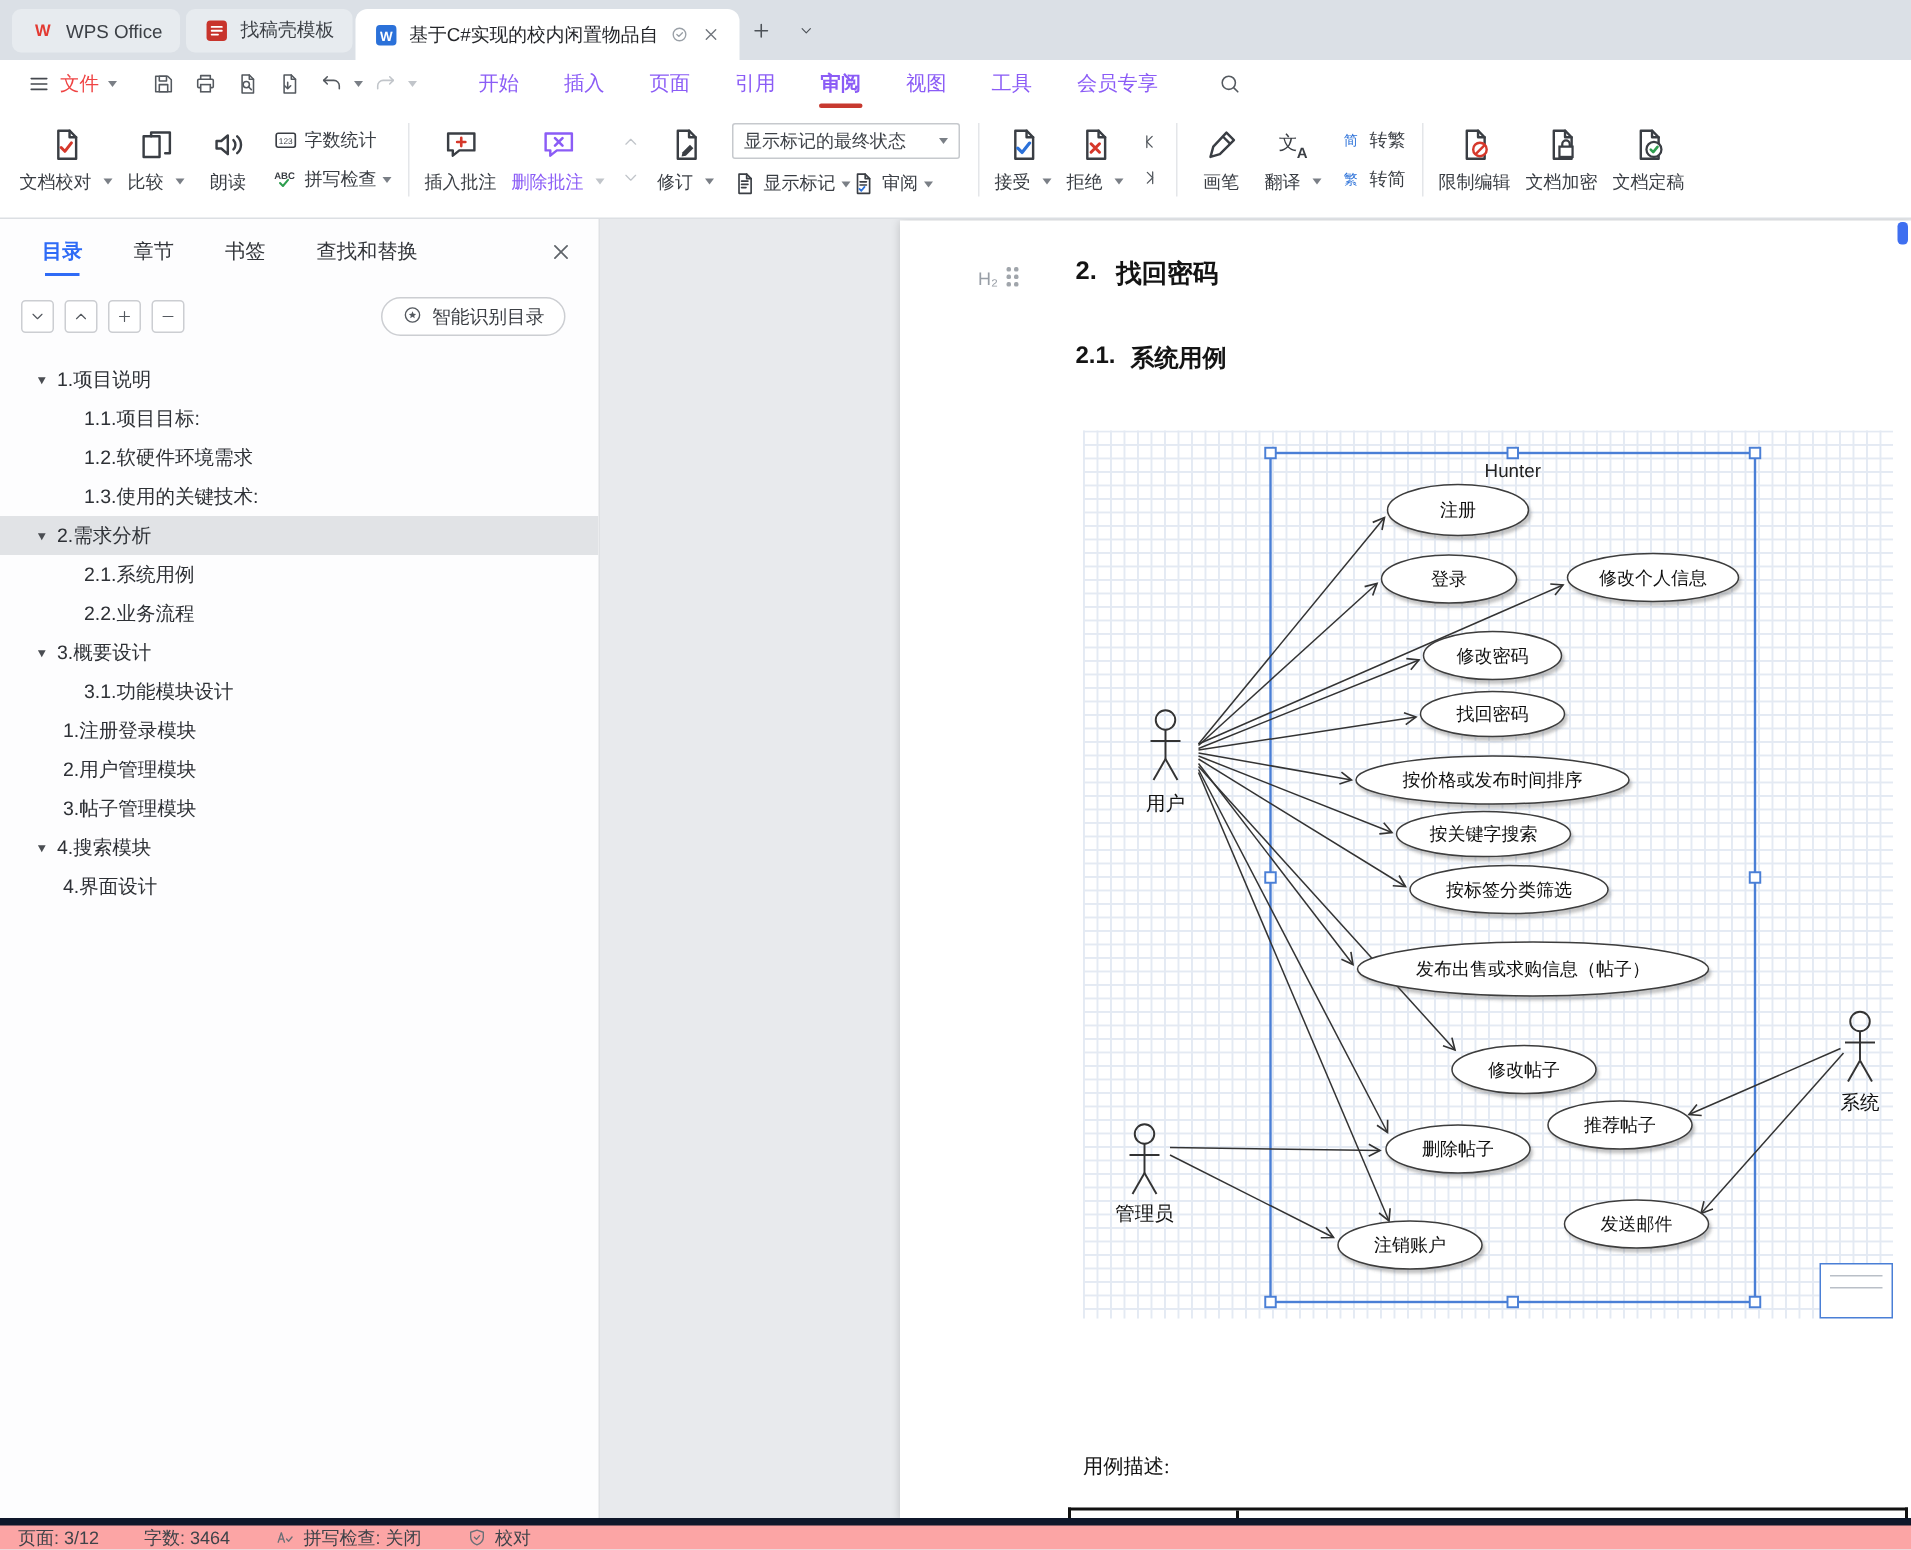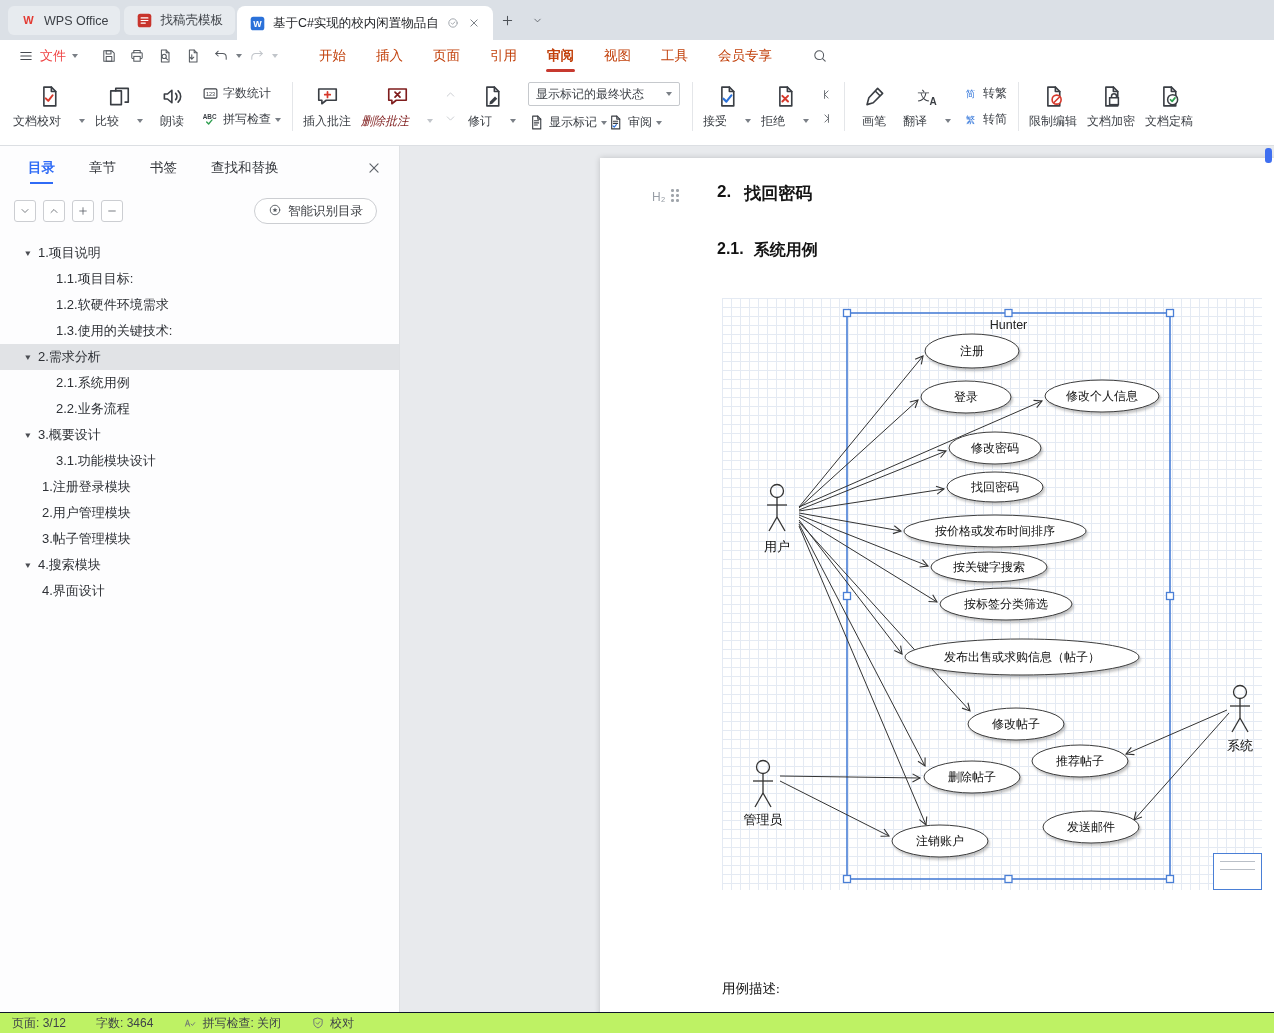--- a/index.html
+++ b/index.html
@@ -25,31 +25,31 @@
   .menubar{height:32px;background:#fff;display:flex;align-items:center;padding:0 10px;flex-shrink:0;}
   .file-btn{display:flex;align-items:center;gap:6px;font-size:13px;color:#ef4444;padding:0 8px;height:100%;}
   .file-btn .mi{width:16px;height:16px;color:#45494f;}
   .mb-icon{width:26px;height:24px;display:flex;align-items:center;justify-content:center;color:#54595f;border-radius:3px;}
   .mb-icon svg{width:16px;height:16px;}
   .mb-icon.disabled{color:#c1c5ca;}
   .mb-group{display:flex;align-items:center;margin-left:10px;gap:2px;}
   .caret{width:0;height:0;border-left:3.5px solid transparent;border-right:3.5px solid transparent;border-top:4px solid #7a7f86;display:inline-block;}
   .disabled .caret{border-top-color:#c1c5ca;}
   #menu-tabs{display:flex;margin-left:26px;height:100%;}
-  .menu-tab{padding:0 15px;font-size:13.5px;color:#c2410c;display:flex;align-items:center;position:relative;}
+  .menu-tab{padding:0 15px;font-size:13.5px;color:#8b5cf6;display:flex;align-items:center;position:relative;}
   .menu-tab.active{font-weight:bold;}
   .menu-tab.active::after{content:"";position:absolute;left:14px;right:14px;bottom:0;height:3px;background:#c7392f;border-radius:2px;}
   .mb-search{margin-left:20px;}
 
   
   .ribbon{height:74px;background:#fff;border-bottom:1px solid #dcdfe3;display:flex;align-items:center;padding:2px 8px 6px 8px;flex-shrink:0;}
   .rb-big{display:flex;flex-direction:column;align-items:center;justify-content:center;gap:4px;min-width:48px;padding:3px 5px;font-size:12px;color:#3a3e44;border-radius:4px;}
   .rb-big .rb-ic{width:25px;height:25px;}
-  .rb-big.disabled{color:#7f1d1d;font-style:italic;}
-  .rb-label{display:flex;align-items:center;gap:18px;white-space:nowrap;text-align:center;}
+  .rb-big.disabled{color:#8b5cf6;}
+  .rb-label{display:flex;align-items:center;gap:8px;white-space:nowrap;text-align:center;}
   .rb-sep{width:1px;align-self:stretch;margin:8px 5px;background:#e4e6e9;}
   .rb-col{display:flex;flex-direction:column;justify-content:center;gap:9px;padding:0 6px;}
   .rb-small{display:flex;align-items:center;gap:4px;font-size:12px;color:#3a3e44;white-space:nowrap;}
   .rb-small .rb-ic{width:17px;height:17px;}
   .rb-nav{display:flex;flex-direction:column;gap:5px;justify-content:center;padding:0 3px;}
   .rb-navbtn{width:19px;height:19px;display:flex;align-items:center;justify-content:center;color:#54595f;border-radius:3px;}
   .rb-navbtn svg{width:13px;height:13px;}
   .rb-navbtn.disabled{color:#c1c5ca;}
   .rb-combo-block{display:flex;flex-direction:column;gap:8px;padding:0 7px;}
   .rb-combo{width:152px;height:24px;border:1px solid #c6c9cd;border-radius:2px;display:flex;align-items:center;justify-content:space-between;padding:0 7px;font-size:12px;color:#3f4349;background:#fff;}
@@ -73,40 +73,40 @@
   .sb-tree{flex:1;overflow:hidden;padding-top:8px;}
   .tree-item{height:26px;display:flex;align-items:center;font-size:13px;color:#2e3136;}
   .tree-item.selected{background:#e1e3e6;}
   .tree-tri{font-size:8px;color:#4a4d52;width:10px;margin-right:4px;transform:scaleX(1.1);}
   .lvl1{padding-left:24px;}
   .lvl2{padding-left:42px;}
   .lvl3{padding-left:56px;}
 
   
   .docarea{flex:1;position:relative;background:#e8eaed;overflow:hidden;}
-  .page{position:absolute;left:200px;top:12px;width:674px;height:100%;background:#fff;box-shadow:0 0 6px rgba(0,0,0,.18);overflow:hidden;}
+  .page{position:absolute;left:200px;top:1px;width:674px;height:100%;background:#fff;box-shadow:0 0 6px rgba(0,0,0,.18);overflow:hidden;}
   .h-marker{position:absolute;left:52px;top:31px;display:flex;align-items:center;gap:6px;color:#989ea6;font-size:12px;}
   .dots{display:grid;grid-template-columns:repeat(2,5px);grid-auto-rows:5px;}
   .dots i{width:2.5px;height:2.5px;background:#a0a5ab;border-radius:50%;}
   .heading1{position:absolute;left:117px;top:24px;display:flex;gap:13px;font-size:17px;font-weight:bold;color:#141414;}
   .heading2{position:absolute;left:117px;top:82px;display:flex;gap:10px;font-size:16px;font-weight:bold;color:#141414;}
   .figure{position:absolute;left:122px;top:140px;width:540px;height:592px;background-color:#fff;
     background-image:linear-gradient(to right,#e4eaf3 1px,transparent 1px),linear-gradient(to bottom,#e4eaf3 1px,transparent 1px);
     background-size:9px 9px;}
   .figure svg{position:absolute;inset:0;width:100%;height:100%;}
   .mini-box{position:absolute;left:613px;top:695px;width:49px;height:37px;background:#fff;border:1.5px solid #4a7fd6;}
   .mini-box i{display:block;height:1px;background:#b9bfc7;margin:7px 6px 0 6px;}
   .caption{position:absolute;left:122px;top:739px;width:540px;text-align:center;font-size:12.5px;color:#111;font-family:"Liberation Serif","DejaVu Serif",serif;}
   .para{position:absolute;left:122px;top:822px;font-size:13.5px;color:#111;font-family:"Liberation Serif","DejaVu Serif",serif;}
   .doc-table{position:absolute;left:112px;top:858px;width:560px;height:22px;border:2px solid #111;border-bottom:none;}
   .doc-table .cell-div{position:absolute;left:110px;top:0;bottom:0;width:2px;background:#111;}
   .v-thumb{position:absolute;right:2px;top:2px;width:7px;height:15px;background:#3f6ff0;border-radius:3px;}
 
   
-  .statusbar{height:21px;background:#bef264;border-top:1px solid #0f172a;display:flex;align-items:center;gap:30px;padding:0 12px;font-size:12px;color:#3f4349;flex-shrink:0;}
+  .statusbar{height:21px;background:#fca5a5;border-top:5px solid #0f172a;display:flex;align-items:center;gap:30px;padding:0 12px;font-size:12px;color:#3f4349;flex-shrink:0;}
   .st-item{display:flex;align-items:center;gap:5px;}
   .st-ic{width:14px;height:14px;color:#6a6f76;}
 </style>
 </head>
 <body>
 
 <div class="app">
 
   <div class="tabbar">
     <div id="tabbar-tabs">

